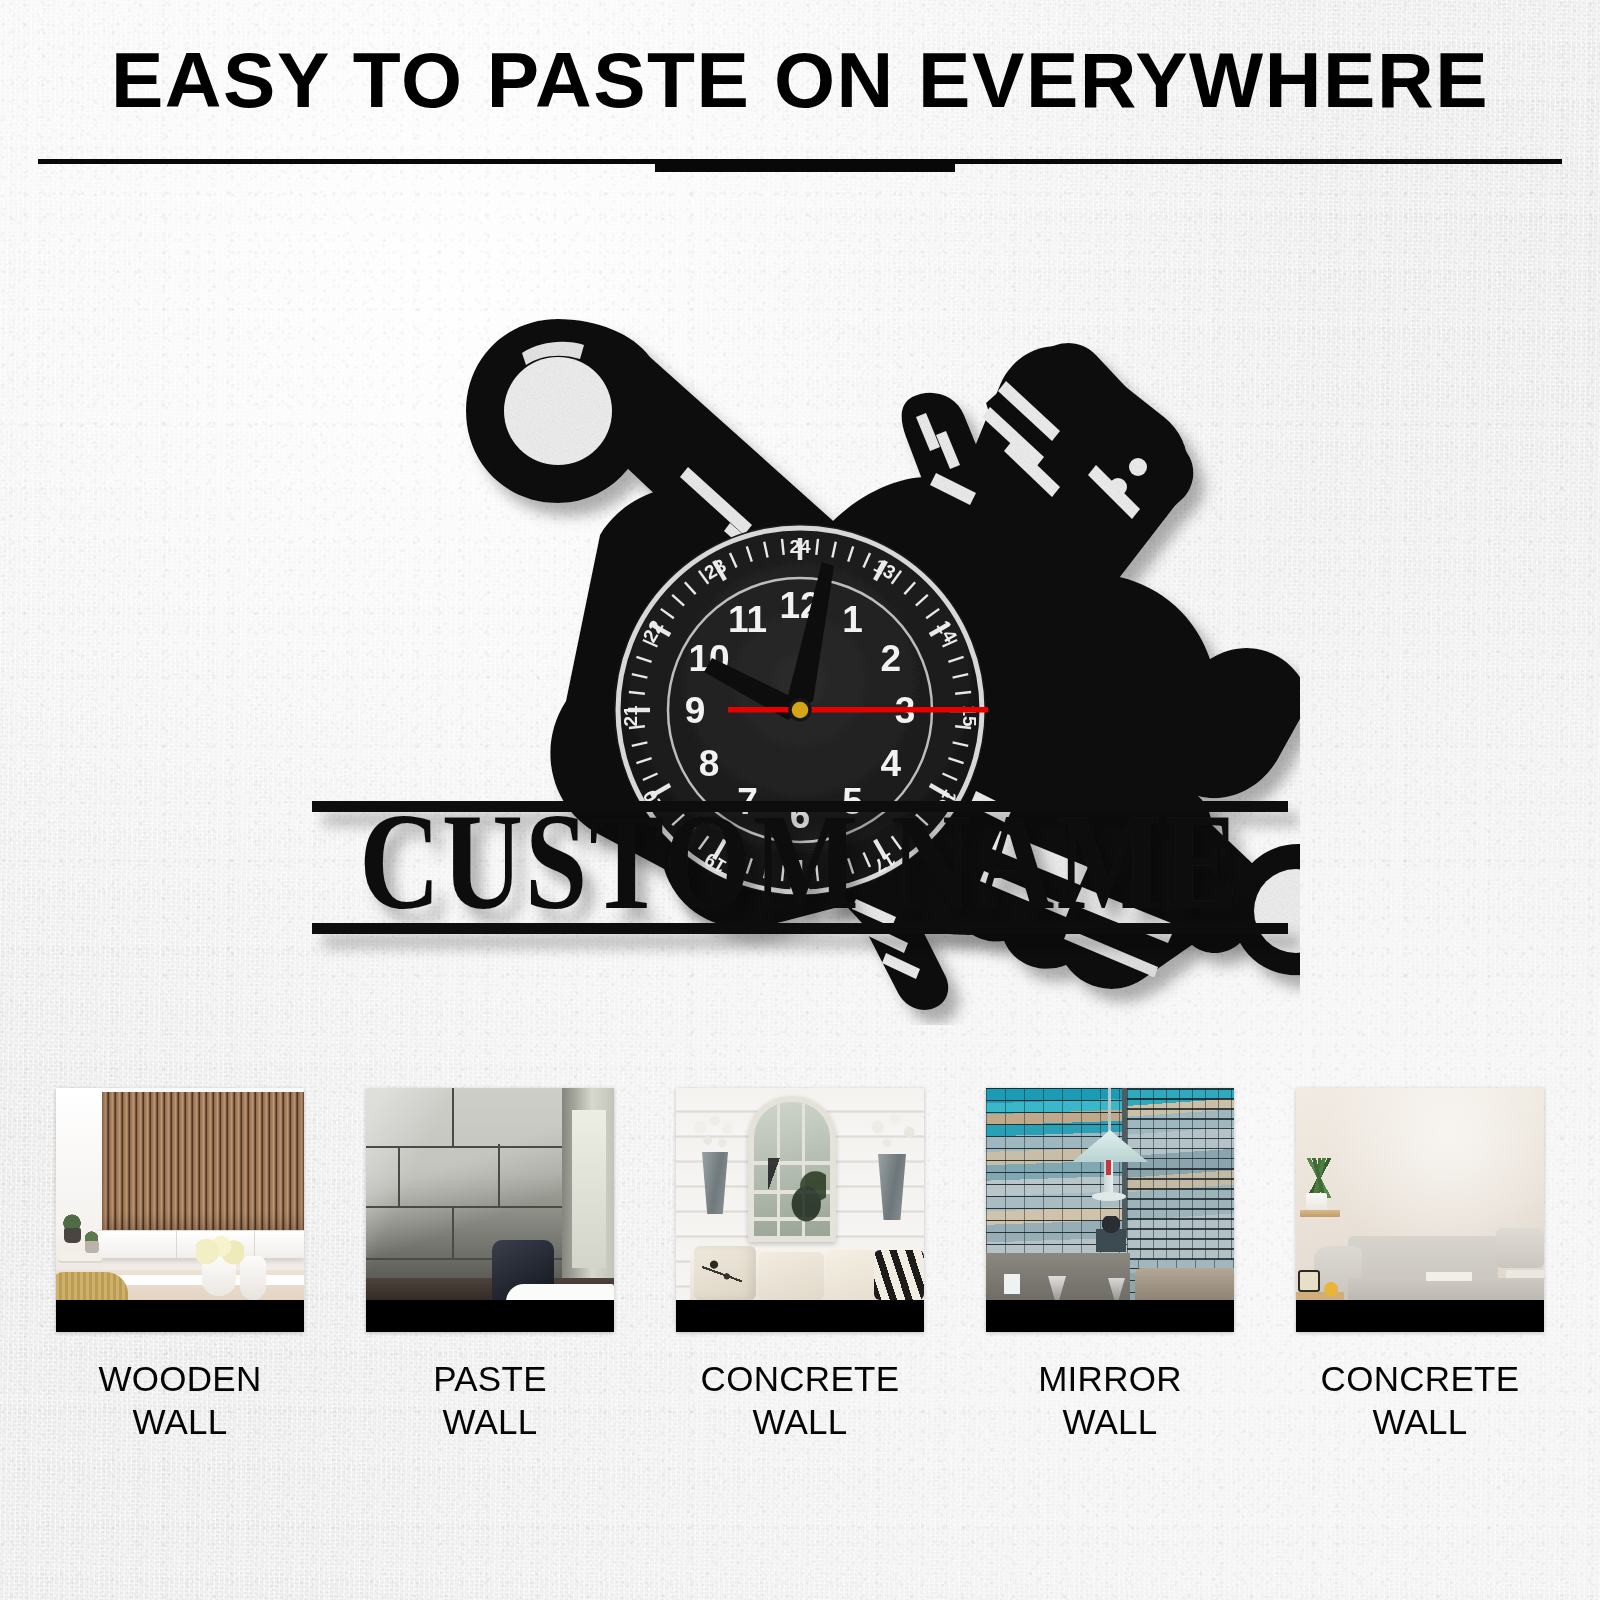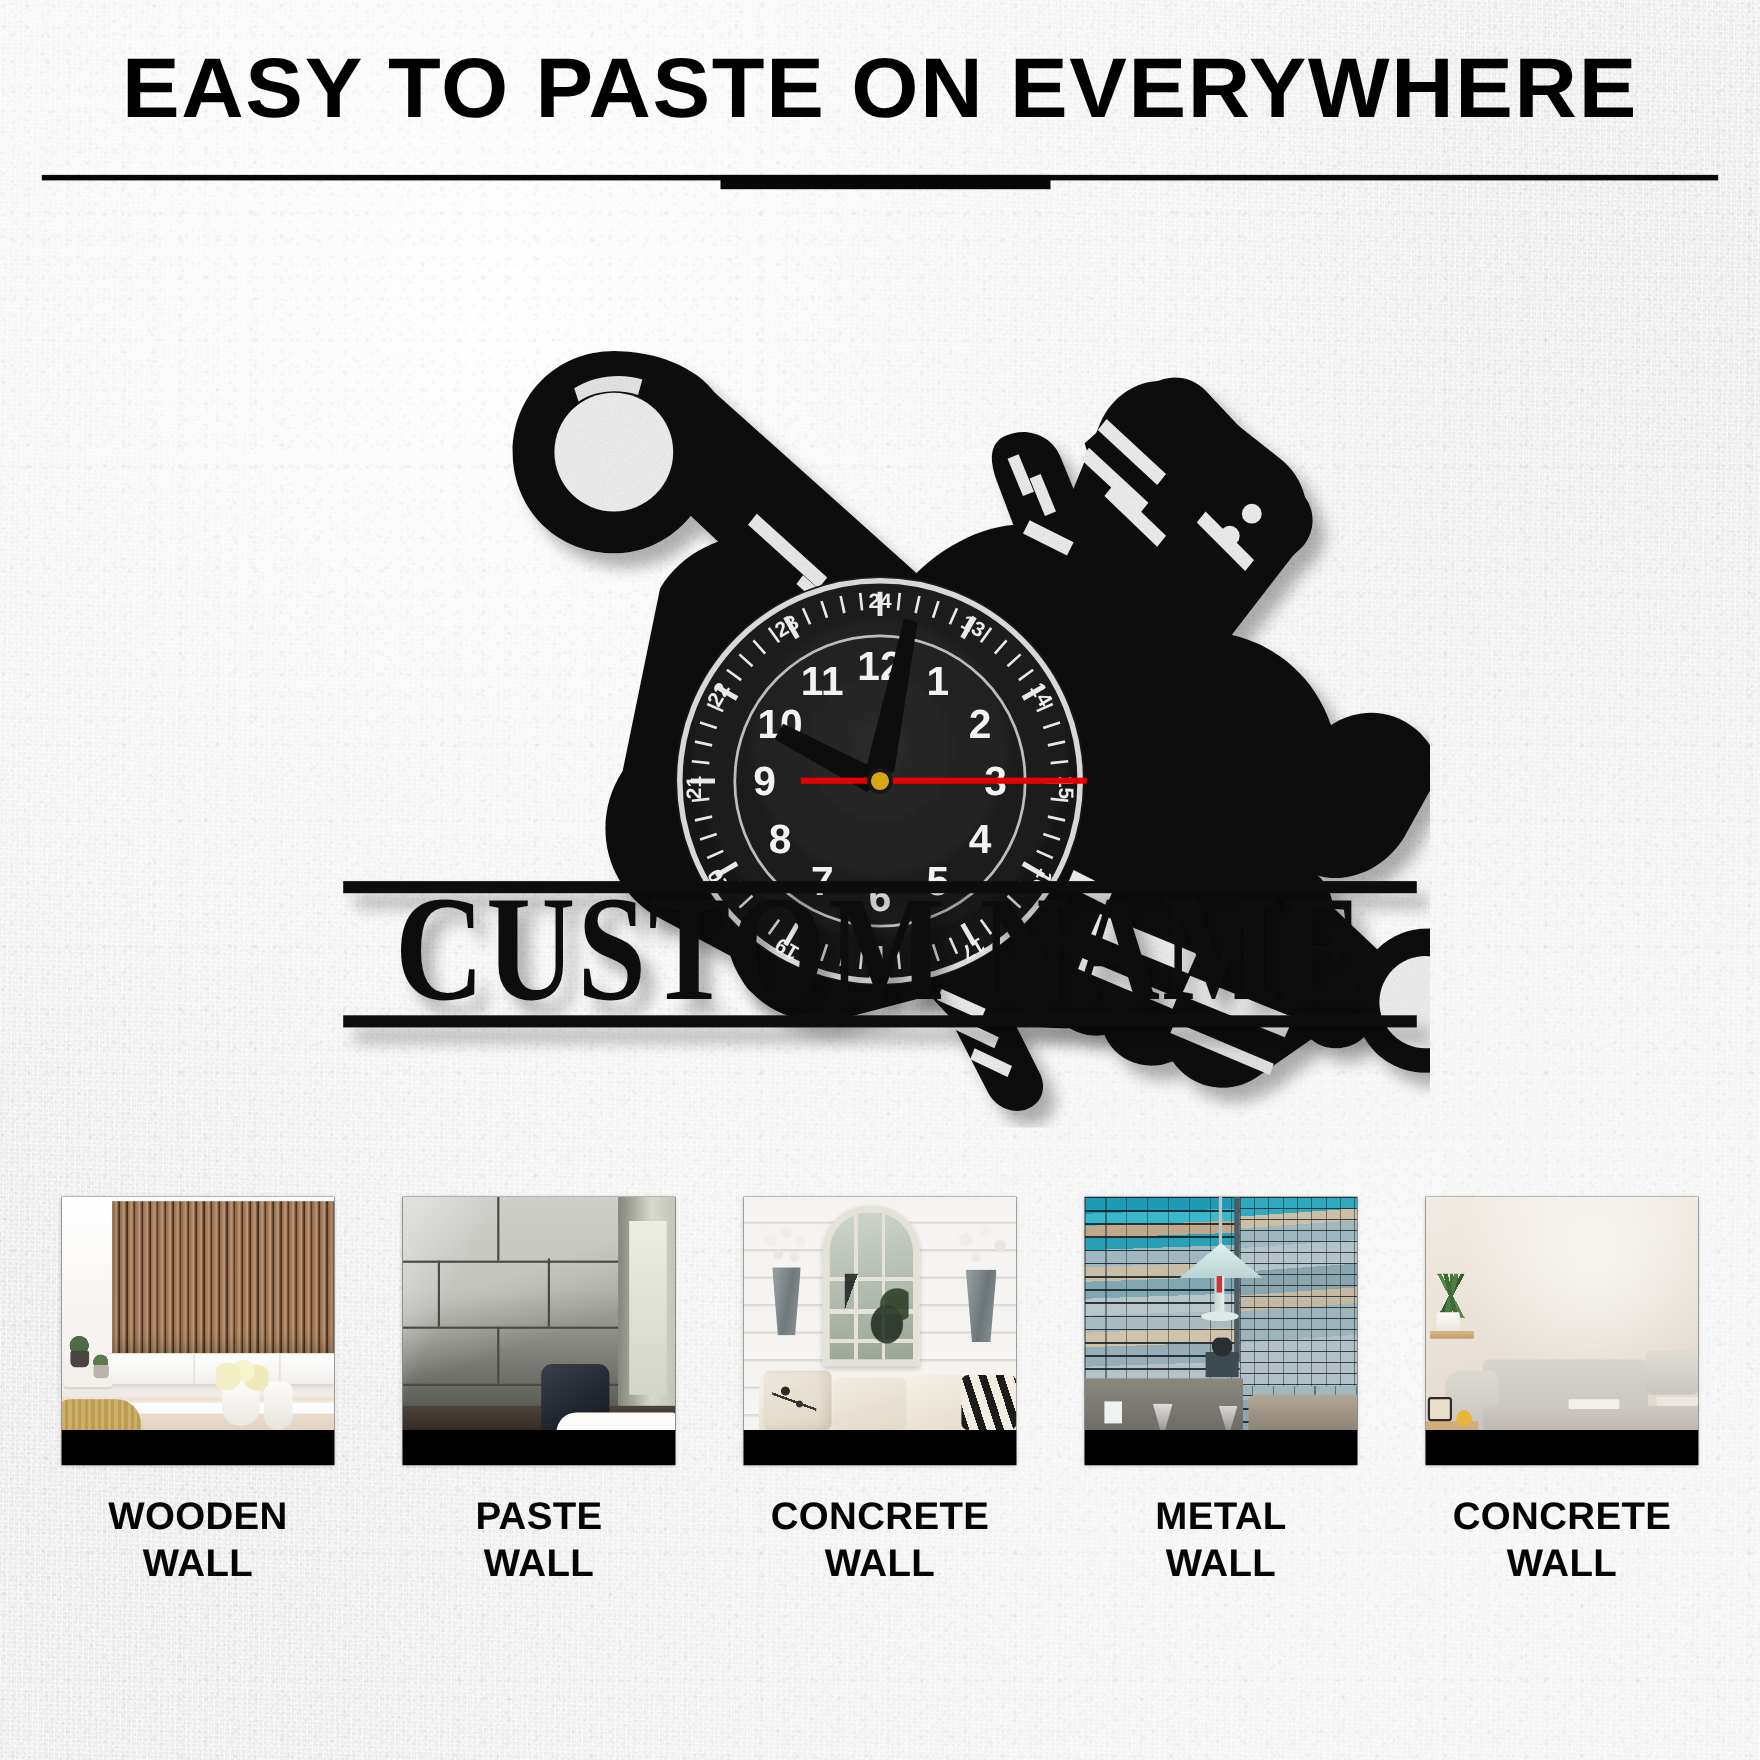--- a/index.html
+++ b/index.html
@@ -142,21 +142,21 @@
     left: 0;
     bottom: 0;
     width: 248px;
     height: 32px;
     background: #000;
   }
   .surface-label {
     margin-top: 26px;
     text-align: center;
     font-size: 35px;
-    font-weight: bold;
+    font-weight: normal;
     line-height: 1.22;
     color: #050505;
     letter-spacing: .3px;
   }
   .surface-label span { display: block; }
 
   
 
   
   .sc-wood { background: linear-gradient(180deg,#f6f3f0 0%, #efeae5 100%); }
@@ -742,21 +742,21 @@
         <div class="mi-person"></div>
         <div class="mi-counter"></div>
           <div class="mi-counter2"></div>
         <div class="mi-card"></div>
           <div class="mi-glass1"></div>
           <div class="mi-glass2"></div>
       </div>
       <div class="thumb-base"></div>
     </div>
     <div class="surface-label">
-      <span>METAL</span>
+      <span>MIRROR</span>
       <span>WALL</span>
     </div>
   </div>
 
   <div class="surface-item">
     <div class="thumb-frame">
       <div class="thumb-scene sc-concrete">
         <div class="c-wall"></div>
         <div class="c-plant"></div>
           <div class="c-pot"></div>

